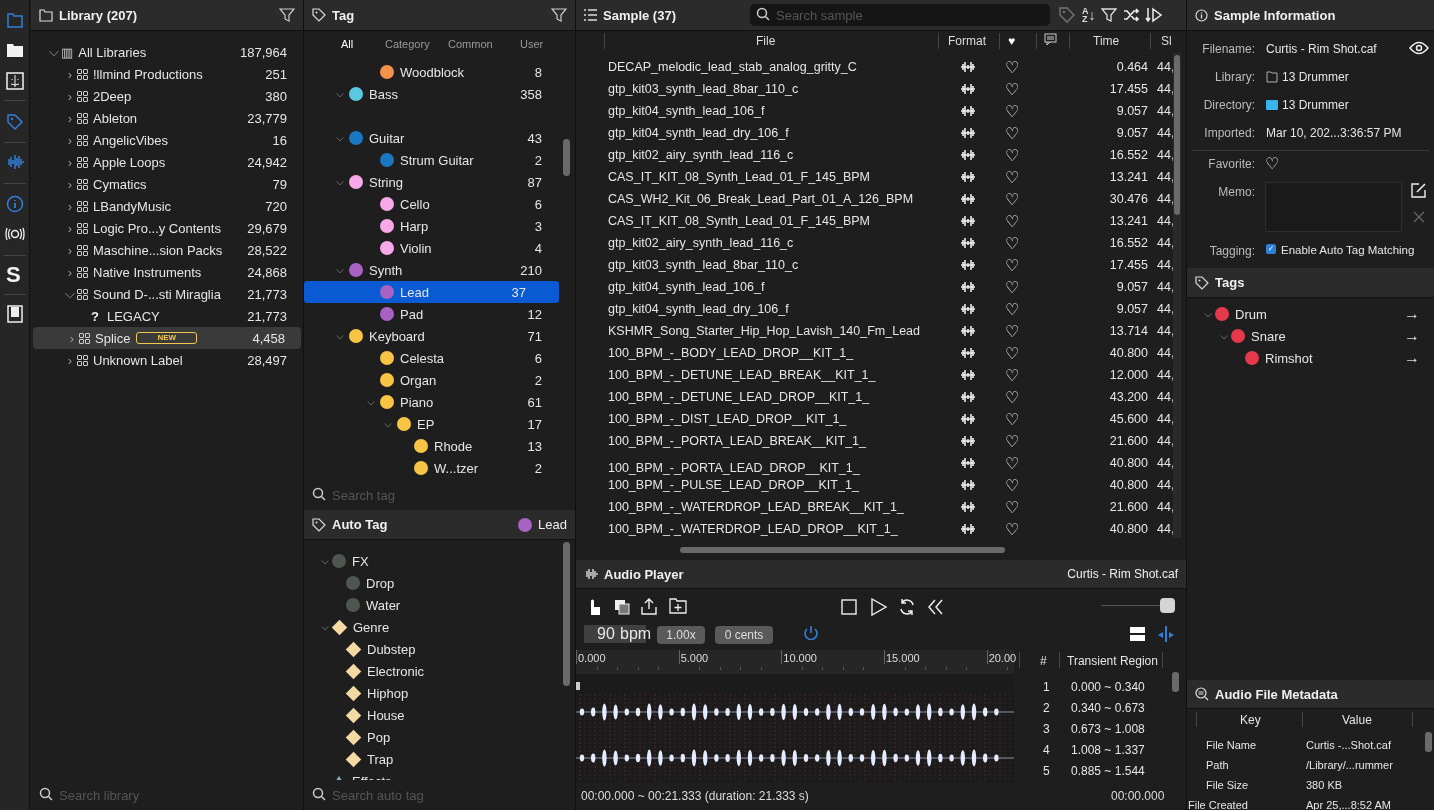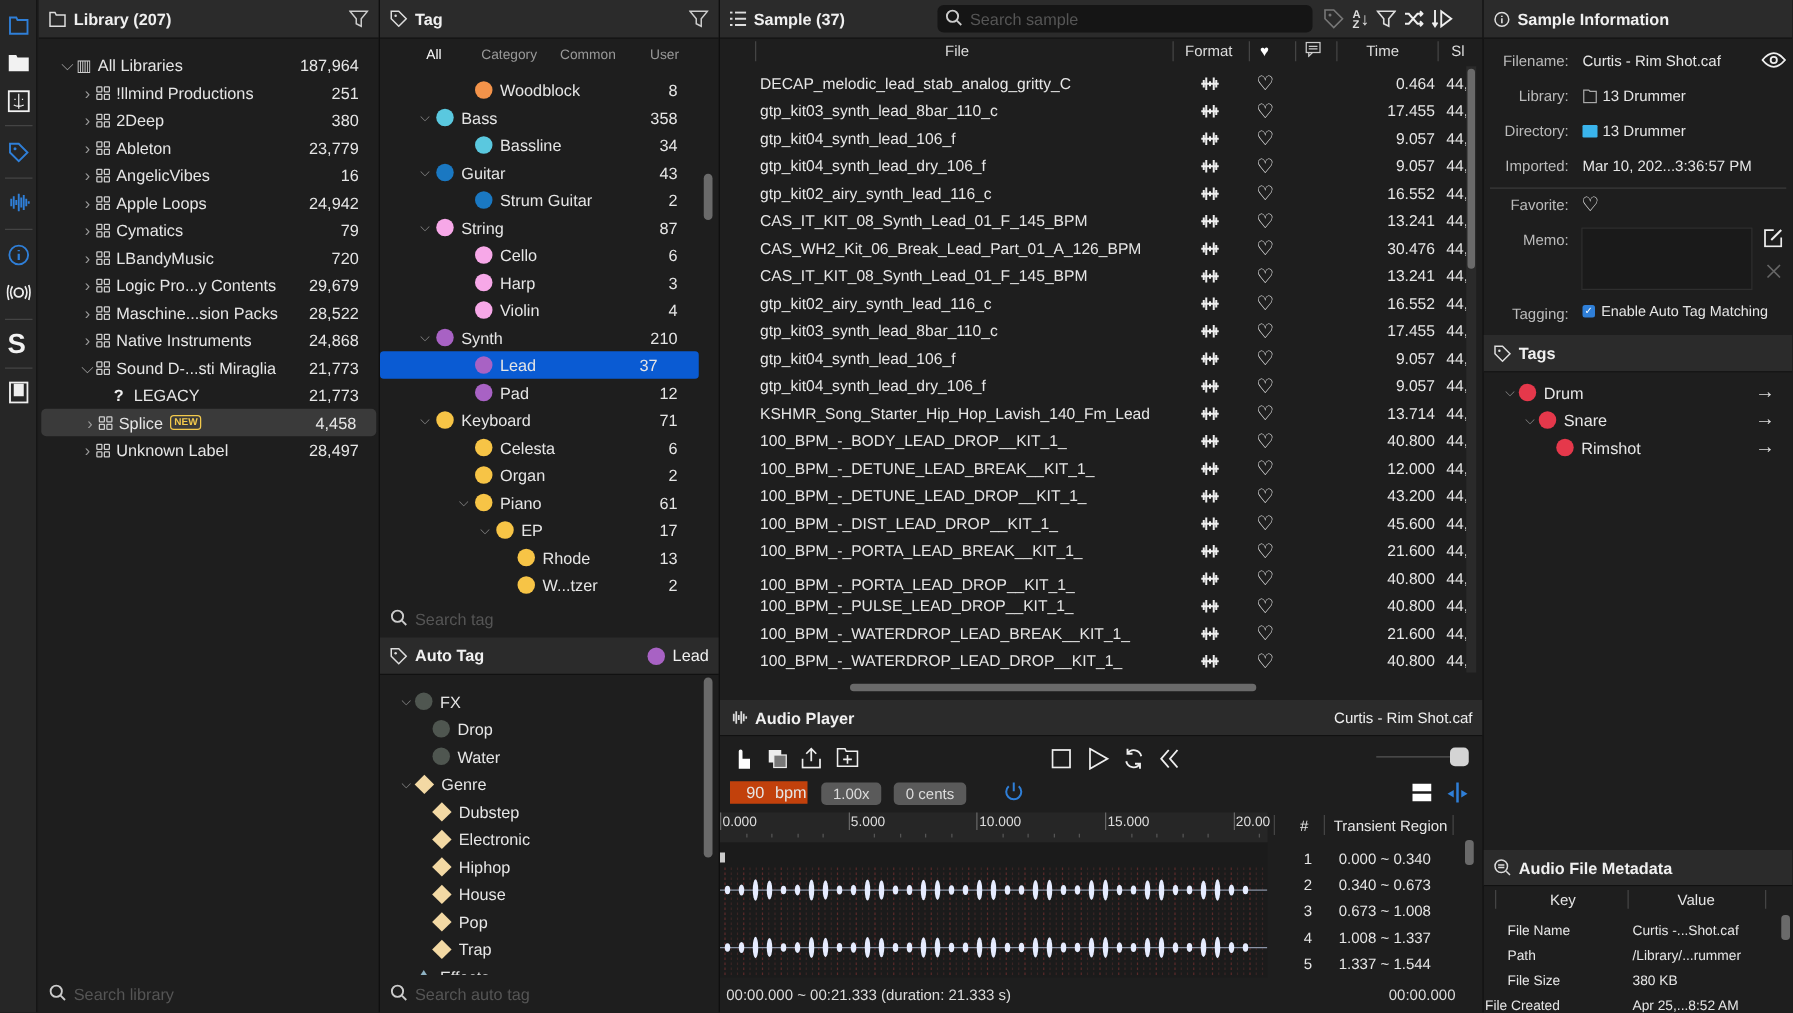--- a/index.html
+++ b/index.html
@@ -227,21 +227,21 @@
       </div>
       <div class="row" style="top: 286px; padding-left: 32px; background: rgb(58, 58, 58); border-radius: 4px; left: 2px; right: 2px;">
         <span class="chev" style="font-size: 13px; color: rgb(153, 153, 153);">›</span>
         <span class="libgrid">
           <i></i>
           <i></i>
           <i></i>
           <i></i>
         </span>
         <span>Splice</span>
-        <span style="margin-left: 6px; font-size: 8px; font-weight: bold; color: rgb(242, 201, 76); border: 1px solid rgb(242, 201, 76); border-radius: 3px; padding: 0px 2px; line-height: 10px;">NEW</span>
+        <span style="margin-left: 6px; font-size: 8px; font-weight: bold; color: rgb(242, 201, 76); border: 1px solid rgb(242, 201, 76); border-radius: 3px; padding: 0px 20px; line-height: 10px;">NEW</span>
         <span class="cnt">4,458</span>
       </div>
       <div class="row" style="top: 308px; padding-left: 32px;">
         <span class="chev" style="font-size: 13px; color: rgb(153, 153, 153);">›</span>
         <span class="libgrid">
           <i></i>
           <i></i>
           <i></i>
           <i></i>
         </span>
@@ -284,25 +284,20 @@
       <div class="row" style="top: 0px; padding-left: 76px;">
         <span class="dot" style="background: rgb(243, 147, 74);"></span>
         <span>Woodblock</span>
         <span class="cnt" style="right: 33px;">8</span>
       </div>
       <div class="row" style="top: 22px; padding-left: 29px;">
         <span class="chev" style="margin-right: 2px;">⌵</span>
         <span class="dot" style="background: rgb(90, 200, 223);"></span>
         <span>Bass</span>
         <span class="cnt" style="right: 33px;">358</span>
-      </div>
-      <div class="row" style="top: 44px; padding-left: 76px;">
-        <span class="dot" style="background: rgb(90, 200, 223);"></span>
-        <span>Bassline</span>
-        <span class="cnt" style="right: 33px;">34</span>
       </div>
       <div class="row" style="top: 66px; padding-left: 29px;">
         <span class="chev" style="margin-right: 2px;">⌵</span>
         <span class="dot" style="background: rgb(26, 120, 194);"></span>
         <span>Guitar</span>
         <span class="cnt" style="right: 33px;">43</span>
       </div>
       <div class="row" style="top: 88px; padding-left: 76px;">
         <span class="dot" style="background: rgb(26, 120, 194);"></span>
         <span>Strum Guitar</span>
@@ -779,21 +774,21 @@
     </div>
   <div class="abs icon-btn" style="left:351px;top:38px">
       <svg width="18" height="18" viewBox="0 0 18 18">
         <path d="M8 2L2 9l6 7M15 2l-6 7 6 7" fill="none" stroke="#eee" stroke-width="1.5"></path>
       </svg>
     </div>
   <div class="abs" style="left:525px;top:37px;width:74px;height:18px">
     <div style="position:absolute;left:0;top:8px;width:66px;height:1px;background:#555"></div>
     <div id="vol-knob" style="position: absolute; top: 1px; width: 15px; height: 15px; background: rgb(212, 212, 212); border-radius: 4px; left: 59px;"></div>
   </div>
-  <div class="abs" style="left:8px;top:65px;width:62px;height:18px;background:#c2410c;font-size:13px;line-height:18px">
+  <div class="abs" style="left:8px;top:65px;width:62px;height:18px;background:#404040;font-size:16px;line-height:18px">
     <span style="position:absolute;left:13px">90</span>
     <span style="position:absolute;left:36px">bpm</span>
   </div>
   <div class="abs btn" style="left:81px;top:66px;width:48px">1.00x</div>
   <div class="abs btn" style="left:139px;top:66px;width:58px">0 cents</div>
   <div class="abs icon-btn" style="left:226px;top:65px">
       <svg width="18" height="18" viewBox="0 0 18 18">
         <path d="M9 1v7M5 4a6 6 0 108 0" fill="none" stroke="#2f7fd8" stroke-width="1.6"></path>
       </svg>
     </div>
@@ -1020,21 +1015,21 @@
     <div id="transients">
         <span style="position: absolute; left: 24px; top: 30px;">1</span>
         <span style="position: absolute; left: 52px; top: 30px;">0.000 ~ 0.340</span>
         <span style="position: absolute; left: 24px; top: 51px;">2</span>
         <span style="position: absolute; left: 52px; top: 51px;">0.340 ~ 0.673</span>
         <span style="position: absolute; left: 24px; top: 72px;">3</span>
         <span style="position: absolute; left: 52px; top: 72px;">0.673 ~ 1.008</span>
         <span style="position: absolute; left: 24px; top: 93px;">4</span>
         <span style="position: absolute; left: 52px; top: 93px;">1.008 ~ 1.337</span>
         <span style="position: absolute; left: 24px; top: 114px;">5</span>
-        <span style="position: absolute; left: 52px; top: 114px;">1.337 ~ 1.544</span>
+        <span style="position: absolute; left: 52px; top: 114px;">0.885 ~ 1.544</span>
       </div>
     <div class="abs" style="left:153px;top:22px;width:7px;height:20px;background:#6a6a6a;border-radius:3px"></div>
   </div>
   <div class="abs" style="left:535px;top:229px;font-size:12px;color:#ddd">00:00.000</div>
 </div>
 <div class="sep" style="left:1186px;top:0;width:1px;height:810px"></div>
 
 <div class="abs" style="left:1187px;top:0;width:247px;height:270px;background:#1e1e1e;font-size:12px">
   <div class="hdr">
     <span class="ico">

